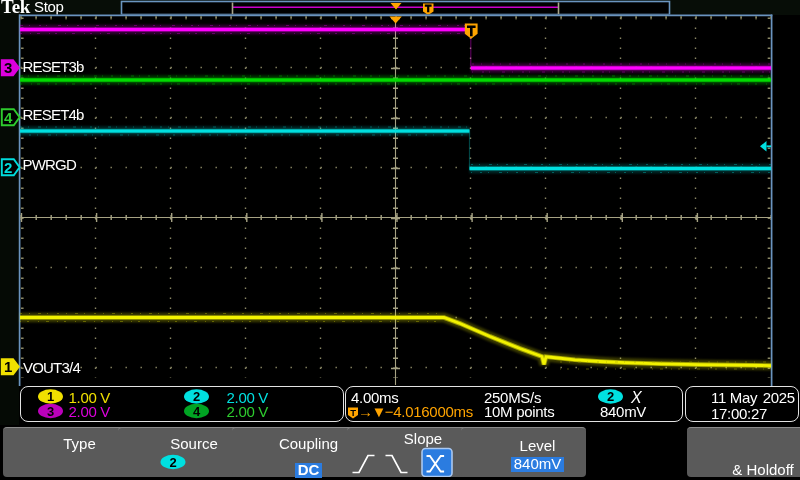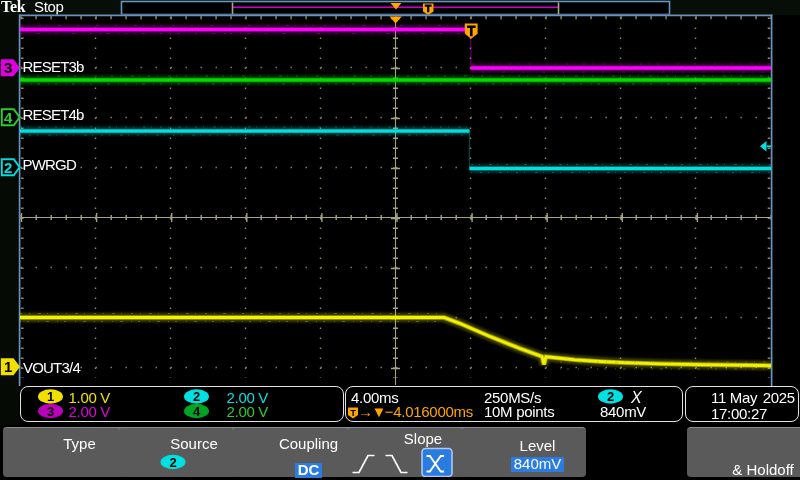--- a/index.html
+++ b/index.html
@@ -10,21 +10,21 @@
 .hl{background:#2b7ce0;color:#fff;padding:0 2.5px;display:inline-block;height:14.5px;line-height:14px;}
 .btn{position:absolute;background:#5a5a5a;border-radius:4px;border-top:1px solid #8b8b8b;
  top:427px;height:49px;width:111px;padding-left:14px;}
 .bx{position:absolute;background:#000;border:1.5px solid #e2e2e2;border-radius:8px;
  top:385.5px;height:34px;}
 .bl{position:absolute;width:100%;text-align:center;color:#fff;font-size:15px;line-height:15px;}
 </style></head>
 <body>
 <div class="abs" style="left:0;top:0;width:800px;height:15px;background:#070d07;"></div>
 <div class="abs" style="left:0;top:15px;width:19px;height:410px;background:#050a05;"></div>
-<div class="t" style="left:1px;top:-1px;font-family:'Liberation Serif',serif;font-weight:bold;font-size:16px;">Tek</div>
+<div class="t" style="left:1px;top:-1px;font-family:'Liberation Serif',serif;font-weight:bold;font-size:19px;">Tek</div>
 <div class="t" style="left:34px;top:-1px;">Stop</div>
 
 <svg class="abs" style="left:0;top:0" width="800" height="480" viewBox="0 0 800 480">
 <defs>
 <filter id="g1" filterUnits="userSpaceOnUse" x="0" y="0" width="800" height="480">
         <feGaussianBlur stdDeviation="1.3"></feGaussianBlur>
       </filter>
 <filter id="g2" filterUnits="userSpaceOnUse" x="0" y="0" width="800" height="480">
         <feGaussianBlur stdDeviation="0.7"></feGaussianBlur>
       </filter>

